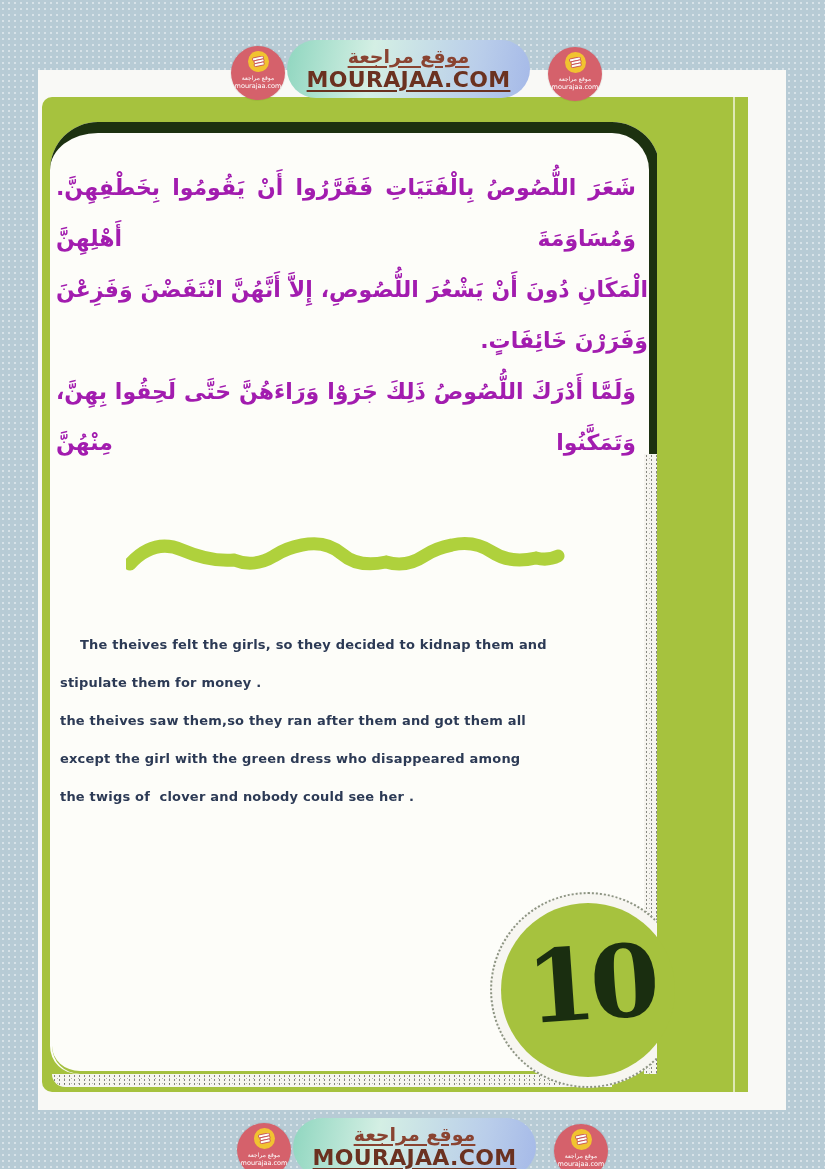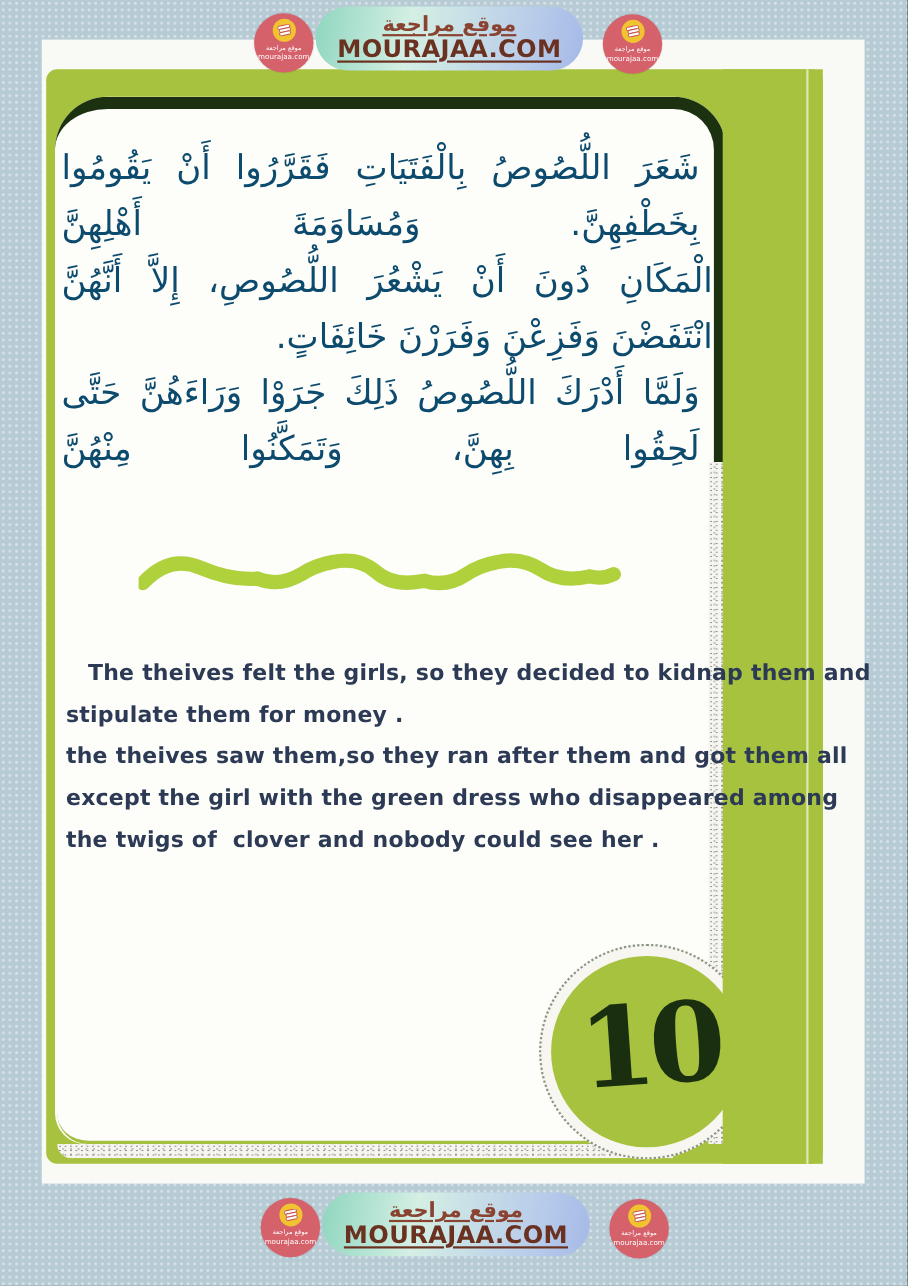--- a/index.html
+++ b/index.html
@@ -3,21 +3,21 @@
 <meta charset="utf-8">
 <style>
   html,body{margin:0;padding:0;}
   body{
     width:825px;height:1169px;position:relative;overflow:hidden;
     font-family:"DejaVu Sans",sans-serif;
     background-color:#b7cbd5;
     background-image:radial-gradient(circle, rgba(255,255,255,.45) 1px, transparent 1.5px);
     background-size:6px 6px;
   }
-  .abs{position:absolute;}
+  .abs{position:absolute;margin-top:34px;}
   
   #scan-page{left:38px;top:36px;width:748px;height:1040px;background:#f9f9f6;}
   
   #green-sheet{left:42px;top:63px;width:706px;height:995px;background:#a6c23e;border-radius:10px;z-index:1;}
   
   #content-box{left:50px;top:88px;width:610px;height:952px;background:#fdfdf9;
     border-radius:48px 48px 48px 28px;z-index:3;}
   #content-box .bottom-hairline{position:absolute;left:2px;right:2px;bottom:0;height:34px;
     border-bottom:3px solid #a4c040;border-bottom-left-radius:28px;}
   
@@ -35,29 +35,29 @@
   #number-ring{left:490px;top:858px;width:196px;height:196px;border-radius:50%;
     background:#f7f6f1;border:2px dotted rgba(35,50,20,.5);box-sizing:border-box;z-index:5;}
   #right-band{left:657px;top:63px;width:91px;height:995px;background:#a6c23e;z-index:6;}
   #scan-line{left:733px;top:63px;width:2px;height:995px;background:rgba(252,252,244,.65);z-index:7;}
   #number-bulge{left:501px;top:869px;width:174px;height:174px;border-radius:50%;background:#a6c23e;z-index:7;}
   #page-number{position:absolute;left:24px;top:26px;width:130px;text-align:center;
     font-family:"DejaVu Serif",serif;font-weight:700;font-size:100px;line-height:110px;
     color:#1a2e10;letter-spacing:-6px;transform:rotate(-4deg);}
   
   #arabic-block{left:56px;top:128px;width:592px;z-index:8;direction:rtl;
-    color:#0c4a6e;font-size:31px;font-weight:400;line-height:51px;}
+    color:#a21caf;font-size:22px;font-weight:700;line-height:51px;}
   .ar-line{text-align:justify;text-align-last:justify;white-space:normal;}
   .ar-line.first{padding-right:12px;}
   .ar-line.end{text-align-last:right;}
   
   #wave-divider{left:126px;top:500px;width:440px;height:44px;z-index:8;}
   
   #english-block{left:60px;top:592px;width:585px;z-index:8;color:#2c3a55;
-    font-size:20px;font-weight:700;line-height:38px;letter-spacing:.2px;}
+    font-size:13px;font-weight:700;line-height:38px;letter-spacing:.2px;}
   .en-line{white-space:pre;}
   .en-line.first{padding-left:20px;}
   
   .brand-pill{width:243px;height:58px;border-radius:29px;z-index:10;
     background:linear-gradient(100deg,#8fd6bf 0%,#d4efe4 35%,#b9cdea 78%,#a5b9e8 100%);
     display:flex;flex-direction:column;align-items:center;justify-content:center;text-align:center;cursor:pointer;}
   .brand-title-ar{font-size:19px;font-weight:700;color:#8a4331;
     text-decoration:underline;text-decoration-thickness:2px;text-underline-offset:3px;line-height:22px;}
   .brand-title-en{font-size:22px;font-weight:700;color:#6b3120;letter-spacing:.3px;
     text-decoration:underline;text-decoration-thickness:2px;text-underline-offset:3px;line-height:26px;}

